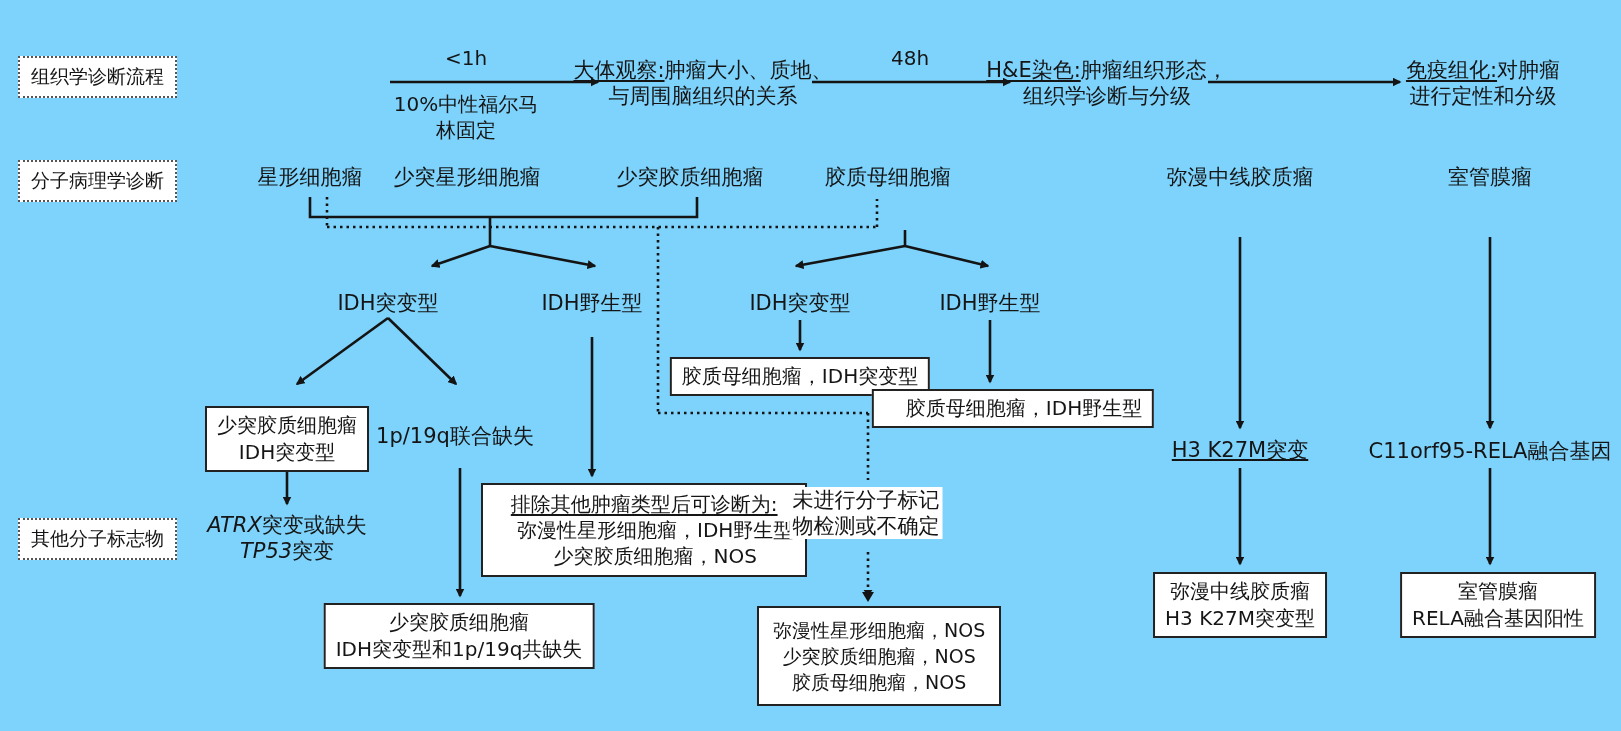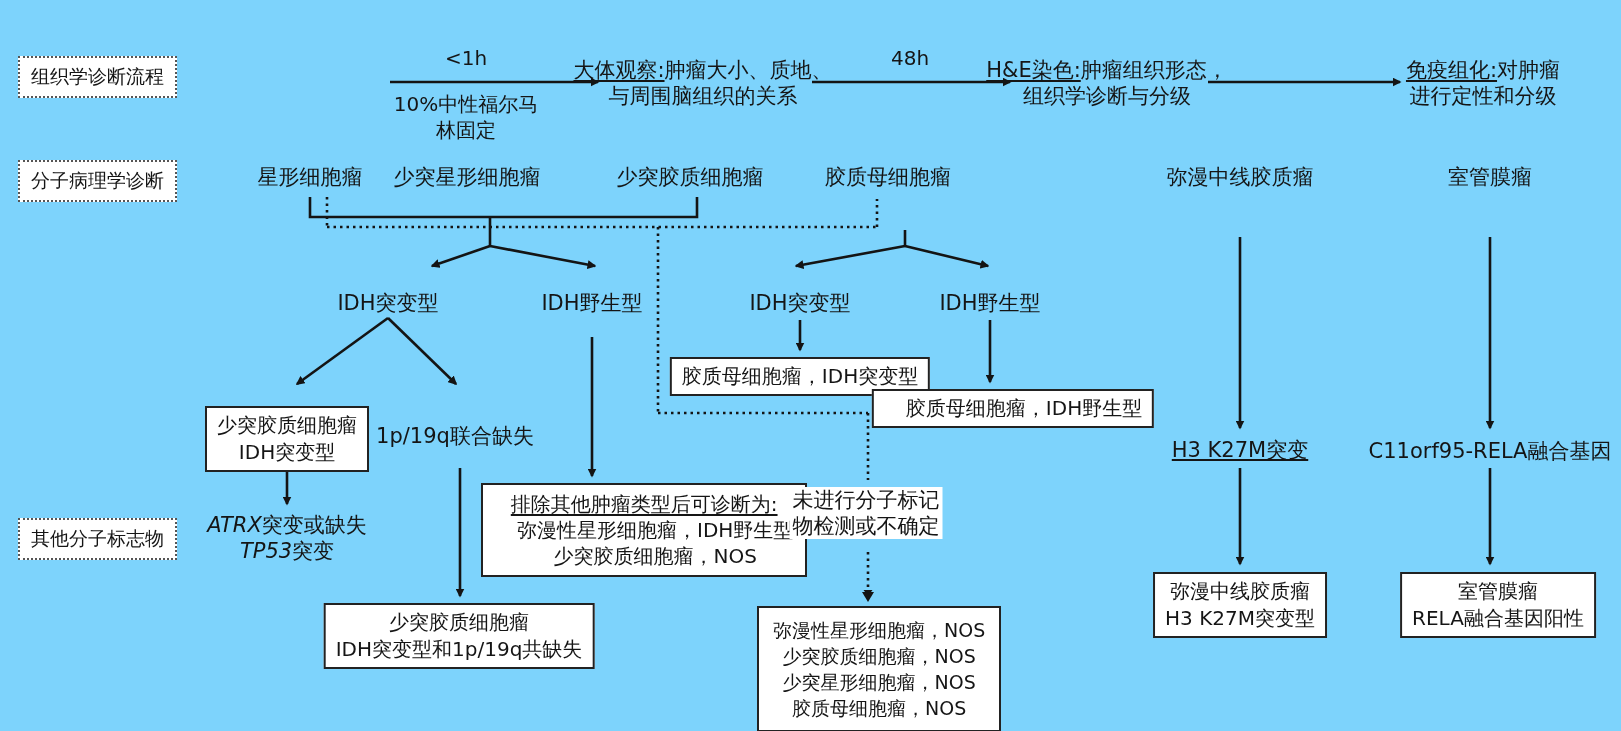--- a/index.html
+++ b/index.html
@@ -139,21 +139,20 @@
   <div class="nodebox ctr" style="left:1013px;top:389px;padding-left:32px;">胶质母细胞瘤，IDH野生型</div>
 
   <div class="lbl ctr" style="left:866px;top:487px;background:#fff;padding:0 3px;">
     <div>未进行分子标记</div>
     <div>物检测或不确定</div>
   </div>
 
   <div class="nodebox leftalign" style="left:757px;top:606px;padding:9px 14px;font-size:19px;line-height:26px;">
     <div>弥漫性星形细胞瘤，NOS</div>
     <div>少突胶质细胞瘤，NOS</div>
-    <div>少突星形细胞瘤，NOS</div>
     <div>胶质母细胞瘤，NOS</div>
   </div>
 
   <div class="lbl ctr" style="left:1240px;top:437px;text-decoration:underline;">H3 K27M突变</div>
   <div class="lbl ctr" style="left:1490px;top:424px;margin-top:14px;">C11orf95-RELA融合基因</div>
 
   <div class="nodebox ctr" style="left:1240px;top:572px;">
     <div>弥漫中线胶质瘤</div>
     <div>H3 K27M突变型</div>
   </div>

